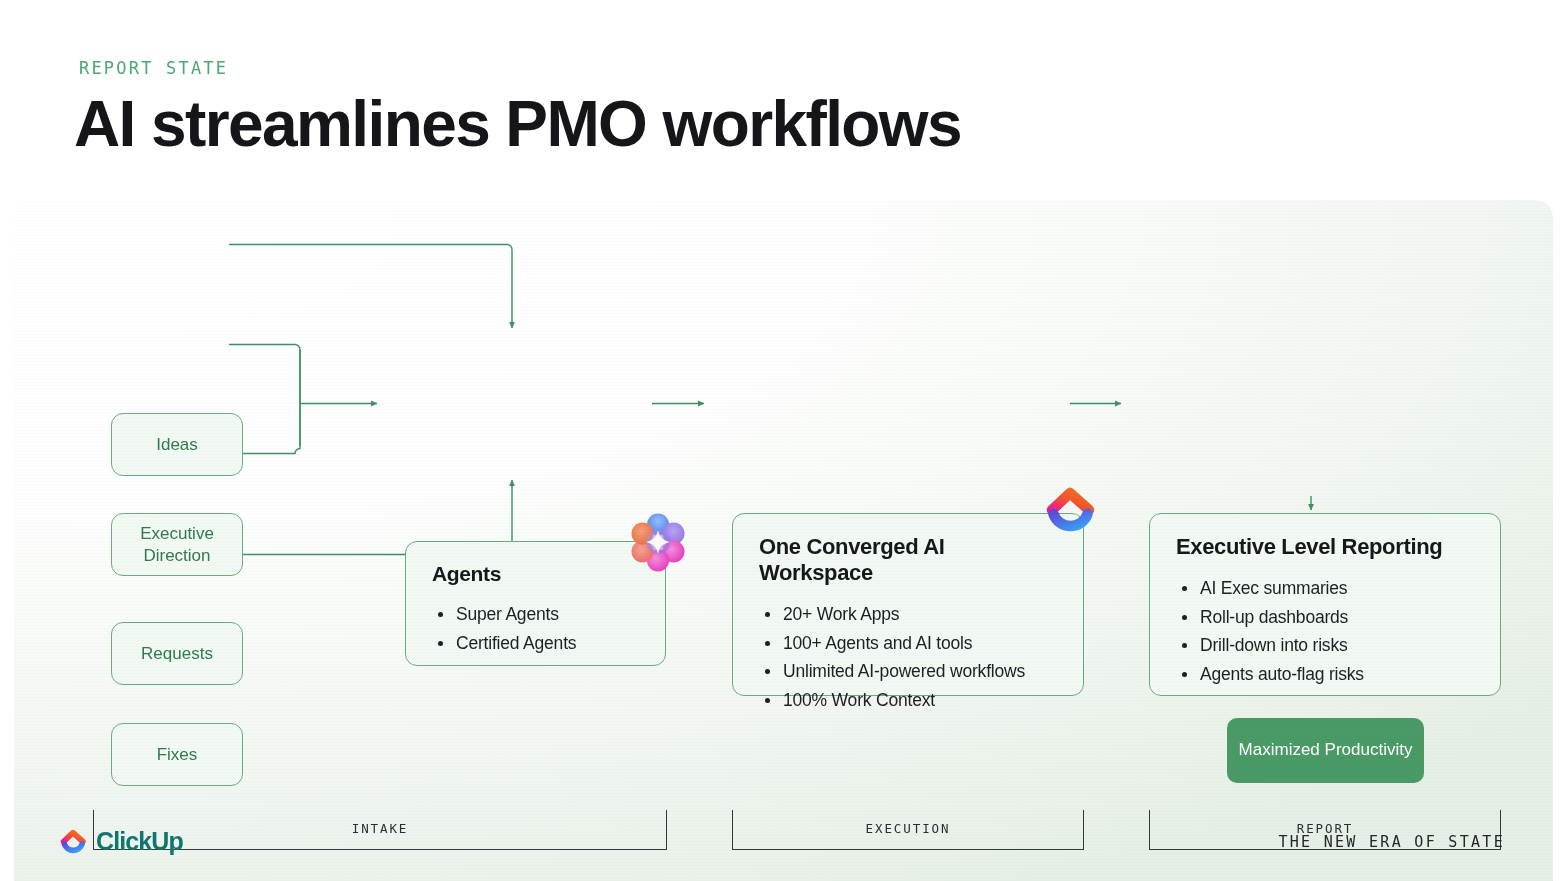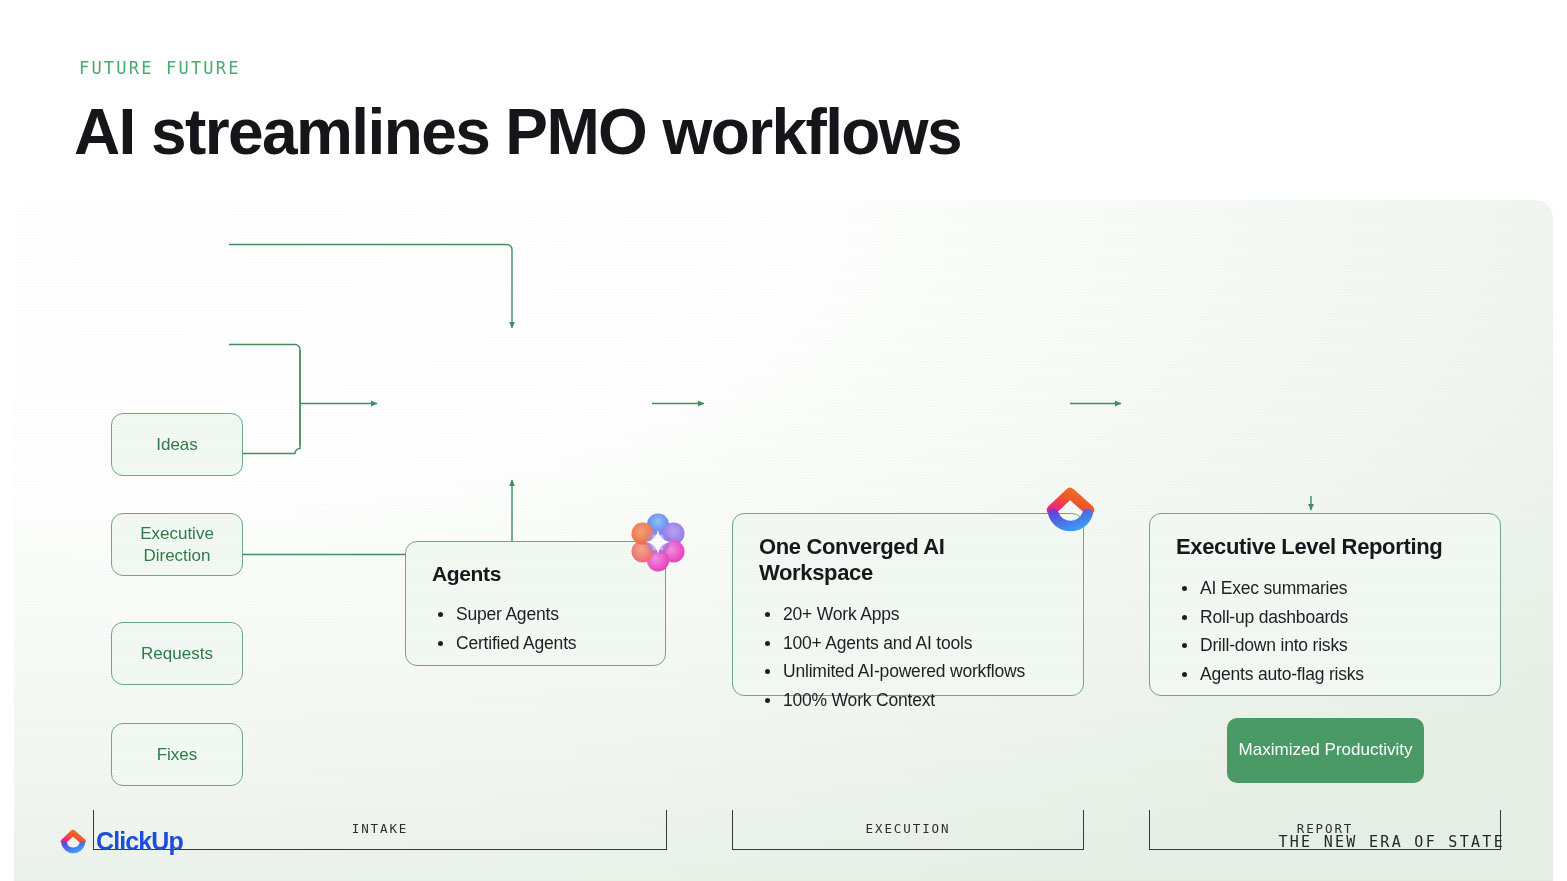--- a/index.html
+++ b/index.html
@@ -12,21 +12,21 @@
   .page { position: relative; width: 1567px; height: 881px; }
 
   
   .eyebrow {
     position: absolute; left: 79px; top: 58px;
     font-family: "DejaVu Sans Mono", monospace;
     font-size: 17px; letter-spacing: 2.2px;
     color: #4aa971; font-weight: 400;
   }
   .headline {
-    position: absolute; left: 74px; top: 97px;
+    position: absolute; left: 74px; top: 89px;
     font-size: 64px; font-weight: 700; letter-spacing: -1.6px;
     color: #15161a; line-height: 1.12;
     font-family: "Liberation Sans", sans-serif;
   }
 
   
   .canvas {
     position: absolute; left: 14px; top: 200px;
     width: 1539px; height: 681px;
     border-radius: 18px 18px 0 0;
@@ -111,34 +111,34 @@
   #phase-intake    { left: 79px;   top: 610px; width: 574px; }
   #phase-execution { left: 718px;  top: 610px; width: 352px; }
   #phase-report    { left: 1135px; top: 610px; width: 352px; }
 
   
   .footer-logo {
     position: absolute; left: 60px; top: 827px;
     display: flex; align-items: center; gap: 9px;
   }
   .footer-logo .wordmark {
-    font-size: 25px; font-weight: 700; color: #1d4ed8; letter-spacing: -0.9px;
+    font-size: 25px; font-weight: 700; color: #0f766e; letter-spacing: -0.9px;
   }
   .footer-tag {
     position: absolute; right: 62px; top: 833px;
     font-family: "DejaVu Sans Mono", monospace;
     font-size: 15px; letter-spacing: 2.3px; color: #24262b;
   }
 </style>
 </head>
 <body>
 
 <div class="page">
 
-  <div class="eyebrow">FUTURE FUTURE</div>
+  <div class="eyebrow">REPORT STATE</div>
   <h1 class="headline">AI streamlines PMO workflows</h1>
 
   <div class="canvas">
 
     <svg class="wires" viewBox="0 0 1539 681" preserveAspectRatio="none">
       <defs>
         <marker id="ah" markerWidth="7" markerHeight="7" refX="6" refY="3.5" orient="auto" markerUnits="userSpaceOnUse">
           <path d="M0,0.6 L6.4,3.5 L0,6.4 z" fill="#3f8f62"></path>
         </marker>
       </defs>

